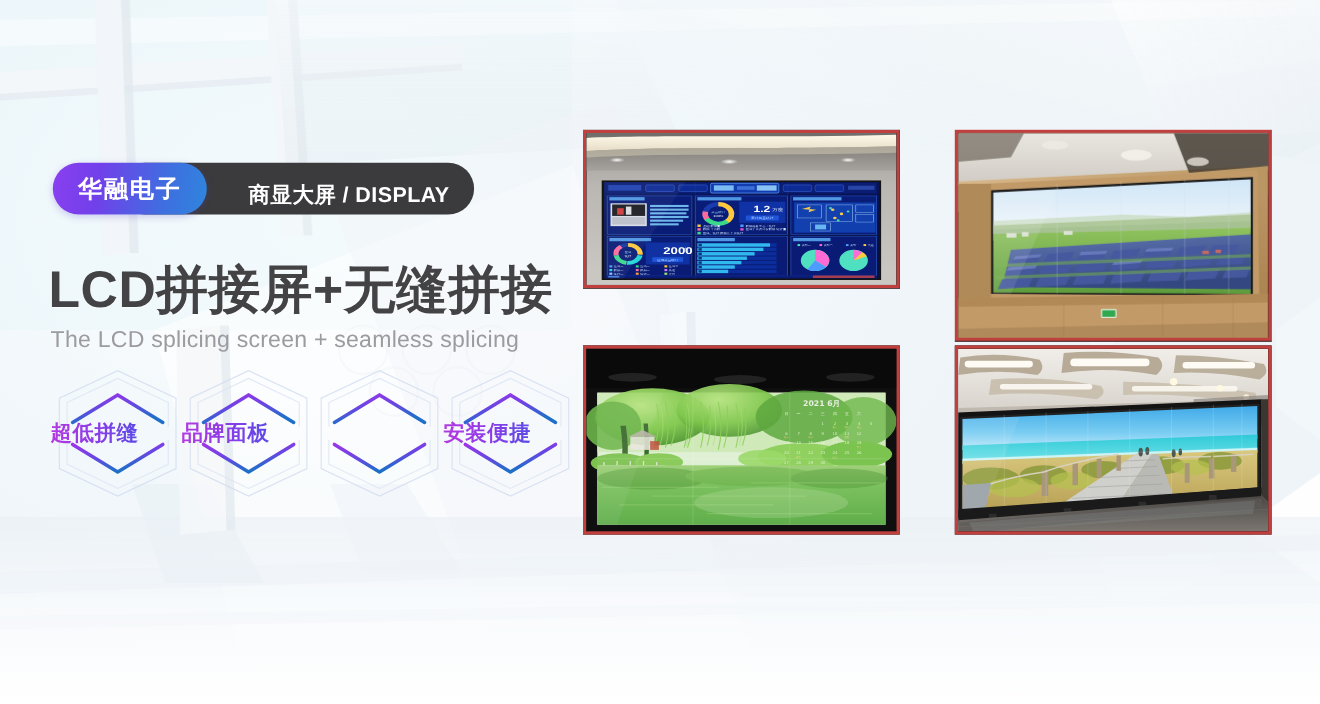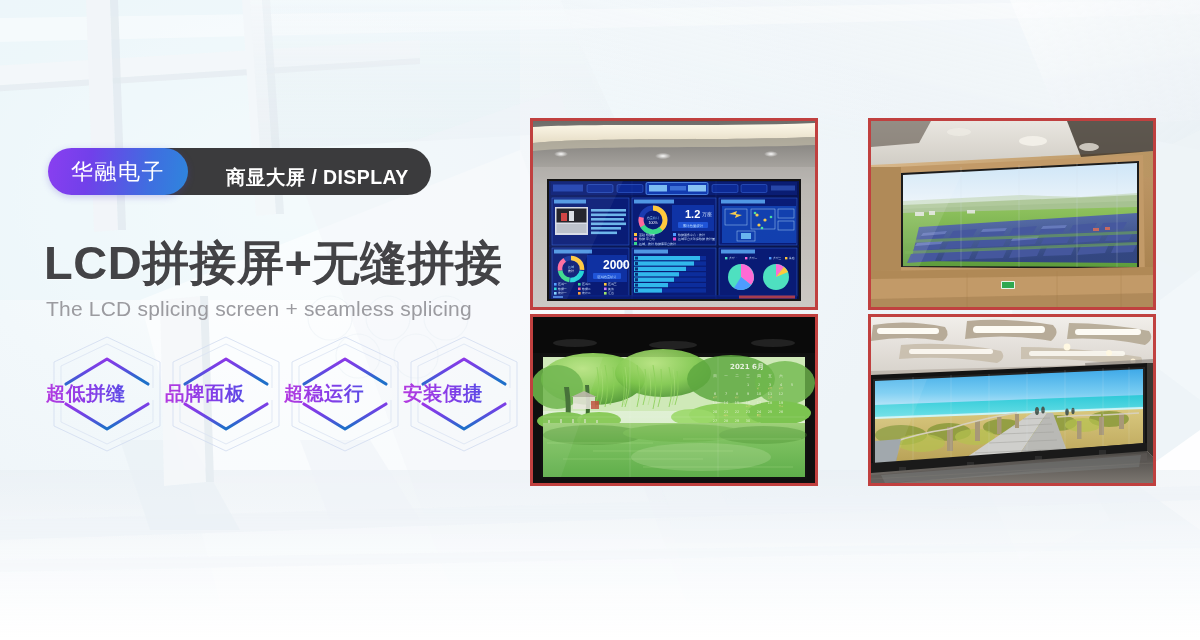--- a/index.html
+++ b/index.html
@@ -35,21 +35,21 @@
     letter-spacing:.4px;
     white-space:nowrap;
   }
   .pill-brand {
     position:relative; z-index:2;
     height:47px; min-width:140px;
     padding:0 17px;
     border-radius:24px;
     background:linear-gradient(100deg,#8a3ff0 0%,#7140ea 30%,#3f6ee0 72%,#2e86dd 100%);
     display:flex; align-items:center; justify-content:center;
-    color:#fff; font-size:22px; font-weight:normal;
+    color:#fff; font-size:22px; font-weight:bold;
     letter-spacing:1.5px;
     box-shadow:0 2px 7px rgba(80,60,200,.26);
     white-space:nowrap;
   }
 
   
   #title {
     position:absolute; left:44px; top:232px;
     font-size:47px; font-weight:bold;
     color:#434346; letter-spacing:.5px;
@@ -83,21 +83,21 @@
   
   .photo {
     position:absolute;
     border:3px solid #c0403f;
     overflow:hidden;
     background:#111;
   }
   .ph-inner { position:absolute; inset:0; overflow:hidden; }
 
   
-  #photo-dashboard { left:530px; top:118px; width:288px; height:192px; }
+  #photo-dashboard { left:530px; top:118px; width:288px; height:144px; }
 
   
   #photo-solar { left:868px; top:118px; width:288px; height:192px; }
 
   
   #photo-willow { left:530px; top:314px; width:288px; height:172px;text-decoration:underline; }
 
   
   #photo-boardwalk { left:868px; top:314px; width:288px; height:172px; }
 </style>
@@ -240,21 +240,20 @@
               <stop offset="100%" stop-color="#1f6fc9"></stop>
           </linearGradient>
         </defs>
         <polyline points="8,60 8,28 61,3 114,28 114,60" fill="none" stroke="#cfd9ef" stroke-width="1" opacity=".75"></polyline>
         <polyline points="8,60 8,92 61,117 114,92 114,60" fill="none" stroke="#cfd9ef" stroke-width="1" opacity=".75"></polyline>
         <polyline points="15,54 15,32 61,10 107,32 107,54" fill="none" stroke="#dbe3f2" stroke-width="1" opacity=".8"></polyline>
         <polyline points="15,66 15,88 61,110 107,88 107,66" fill="none" stroke="#dbe3f2" stroke-width="1" opacity=".8"></polyline>
         <polyline points="20,50 61,25 102,50" fill="none" stroke="url(#hg2)" stroke-width="3.2" stroke-linecap="round" stroke-linejoin="round"></polyline>
         <polyline points="20,70 61,95 102,70" fill="none" stroke="url(#hg2)" stroke-width="3.2" stroke-linecap="round" stroke-linejoin="round"></polyline>
       </svg>
-      <div class="hlabel">超稳运行</div>
     </div>
 
     <div class="hex" style="left:357px;font-family:Liberation Mono, monospace;">
       <svg class="hsvg" viewBox="0 0 122 120">
         <defs>
           <linearGradient id="hg3" x1="0" y1="0" x2="0.35" y2="1">
             <stop offset="0%" stop-color="#9b35e8"></stop>
               <stop offset="50%" stop-color="#6a45e4"></stop>
               <stop offset="100%" stop-color="#1f6fc9"></stop>
           </linearGradient>

